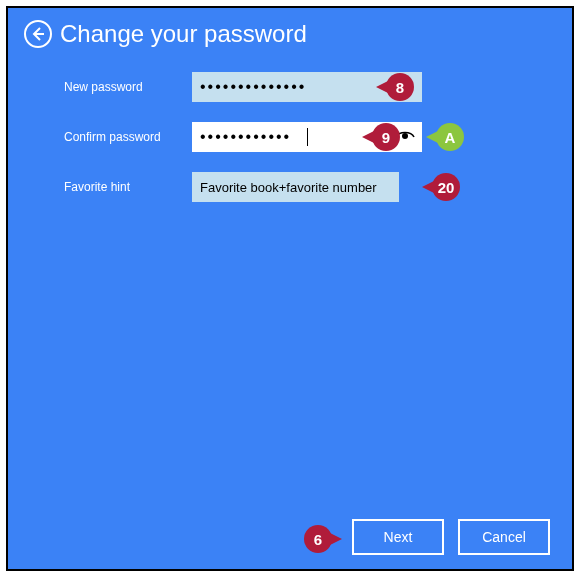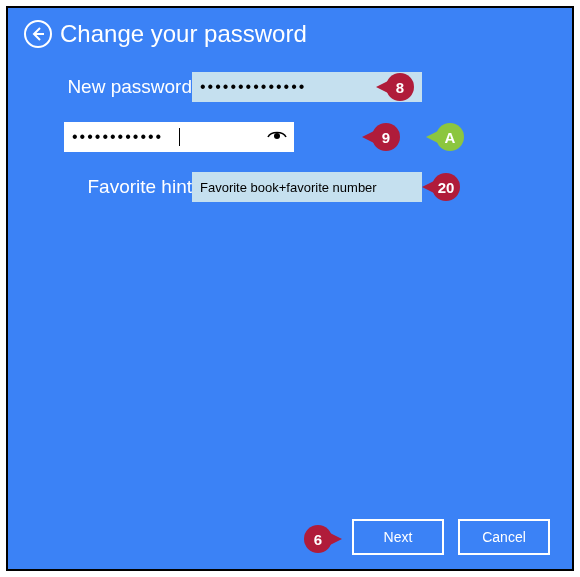--- a/index.html
+++ b/index.html
@@ -48,45 +48,44 @@
       padding: 20px 16px 0 56px;
     }
     .row {
       display: flex;
       align-items: center;
       margin-bottom: 20px;
       position: relative;
     }
     .row-label {
       width: 128px;
-      font-size: 19px;
+      font-size: 12px;
       color: #fff;
       flex-shrink: 0;
-      text-align: right;
     }
     .field-wrap {
       position: relative;
       width: 230px;
     }
     .pw-field {
       width: 230px;
       height: 30px;
       background: #c5e0ef;
       border: none;
       padding: 0 8px;
       font-size: 16px;
       letter-spacing: 2px;
       color: #000;
       font-family: Arial, sans-serif;
     }
     .pw-field.active {
       background: #fff;
     }
     .hint-field {
-      width: 230px;
+      width: 207px;
       height: 30px;
       background: #c5e0ef;
       border: none;
       padding: 6px 8px;
       font-size: 13px;
       color: #000;
       font-family: "Segoe UI", Arial, sans-serif;
     }
     .reveal {
       position: absolute;
@@ -193,20 +192,21 @@
 
     <div class="row">
       <div class="row-label">New password</div>
       <div class="field-wrap">
         <input class="pw-field" type="text" readonly="" value="••••••••••••••" style="">
       </div>
       <div class="callout red pointer-left" style="left:322px; top:1px;">8</div>
     </div>
 
     <div class="row">
+      <div class="row-label">Confirm password</div>
       <div class="field-wrap">
         <input class="pw-field active" type="text" readonly="" value="••••••••••••" style="">
         <div class="caret"></div>
         <div class="reveal">
           <svg width="20" height="14" viewBox="0 0 20 14">
             <path d="M1 7 C4 1 16 1 19 7" stroke="#000" stroke-width="1.6" fill="none"></path>
             <circle cx="10" cy="6" r="3" fill="#000"></circle>
           </svg>
         </div>
       </div>

